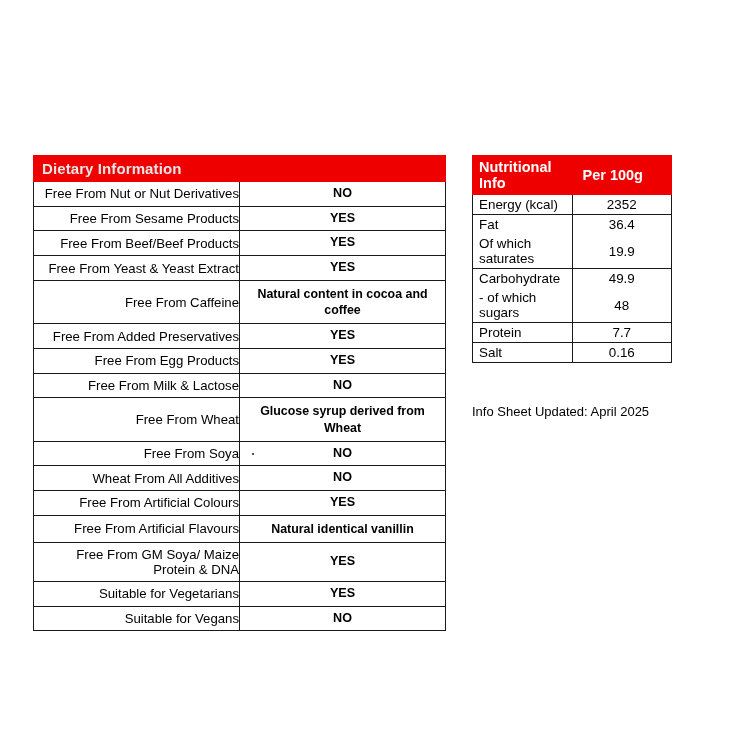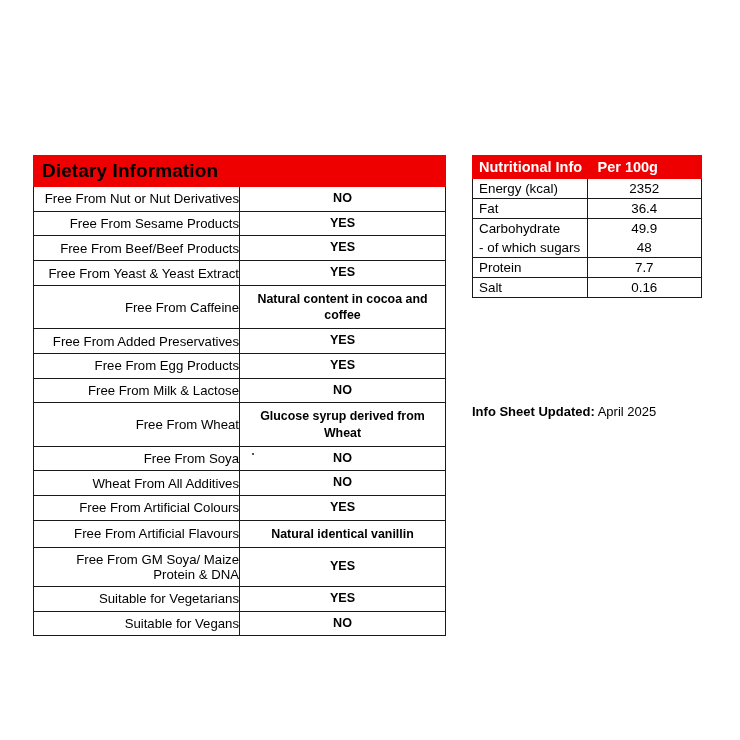--- a/index.html
+++ b/index.html
@@ -25,22 +25,22 @@
     border-collapse: collapse;
     table-layout: fixed;
   }
   #dietary-table td, #dietary-table th {
     border: 1px solid #1a1a1a;
     padding: 0;
     vertical-align: middle;
   }
   .diet-header {
     background: #ee0000;
-    color: #000000;
-    font-size: 19px;
+    color: #e5e5e5;
+    font-size: 15px;
     font-weight: bold;
     text-align: left;
     padding: 4px 0 4px 8px !important;
     border: 1px solid #ee0000 !important;
     letter-spacing: 0.1px;
   }
   .diet-label {
     font-size: 13.2px;
     padding: 4px 0 4px 8px !important;
     text-align: right;
@@ -58,21 +58,21 @@
     font-size: 12.4px;
     line-height: 1.3;
     padding: 5px 8px !important;
   }
 
   
   #nutrition-table {
     position: absolute;
     left: 472px;
     top: 155px;
-    width: 230px;
+    width: 200px;
     border-collapse: collapse;
     table-layout: fixed;
   }
   #nutrition-table td, #nutrition-table th {
     border: 1px solid #1a1a1a;
     padding: 0;
     vertical-align: middle;
   }
   .nut-header {
     background: #ee0000;
@@ -112,21 +112,21 @@
   }
 
   
   #info-sheet {
     position: absolute;
     left: 472px;
     top: 404px;
     font-size: 13px;
   }
   #info-sheet .bold-part {
-    font-weight: bold;
+    font-weight: normal;
   }
   #info-sheet .value-part {
     font-weight: normal;
   }
 
   
   .artifact-dot {
     position: absolute;
     left: 252px;
     top: 453px;
@@ -221,20 +221,24 @@
   </thead>
   <tbody id="nutrition-body">
       <tr class="nut-row-top">
         <td class="nut-label">Energy (kcal)</td>
         <td class="nut-val">2352</td>
       </tr>
       <tr class="nut-row-top">
         <td class="nut-label">Fat</td>
         <td class="nut-val">36.4</td>
       </tr>
+      <tr class="nut-row-bottom">
+        <td class="nut-label">Of which saturates</td>
+        <td class="nut-val">19.9</td>
+      </tr>
       <tr class="nut-row-top">
         <td class="nut-label">Carbohydrate</td>
         <td class="nut-val">49.9</td>
       </tr>
       <tr class="nut-row-bottom">
         <td class="nut-label">- of which sugars</td>
         <td class="nut-val">48</td>
       </tr>
       <tr class="nut-row-top nut-row-bottom">
         <td class="nut-label">Protein</td>

